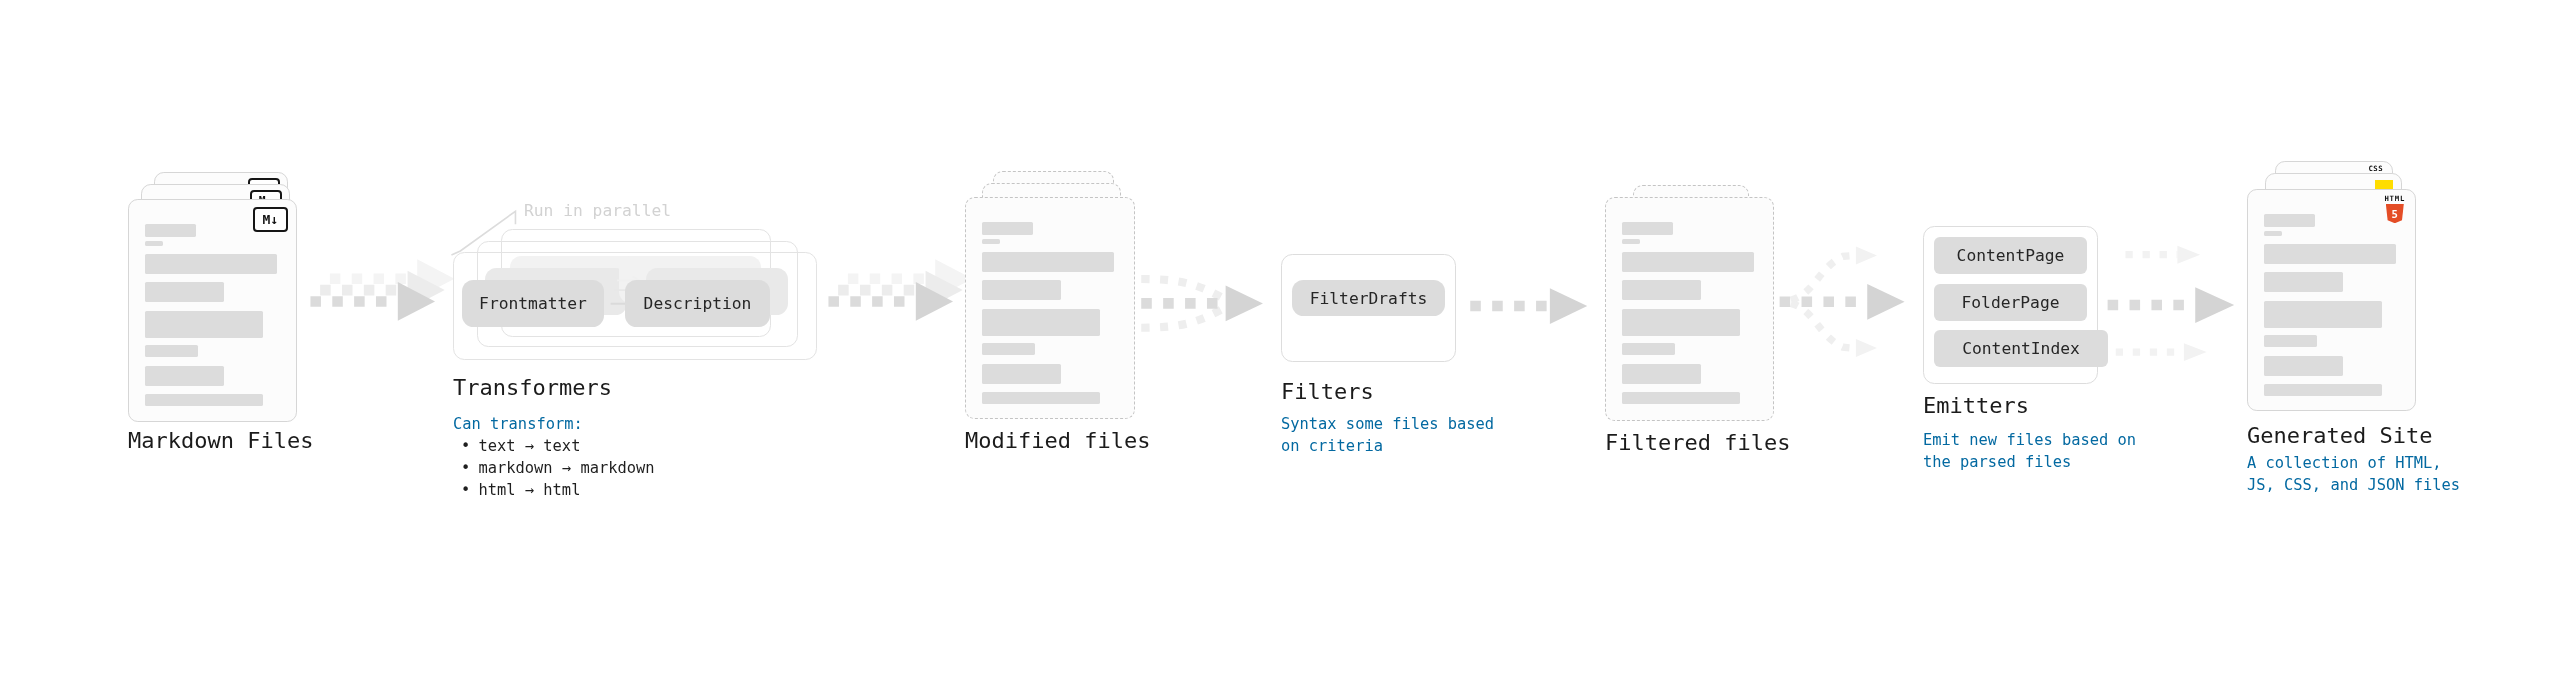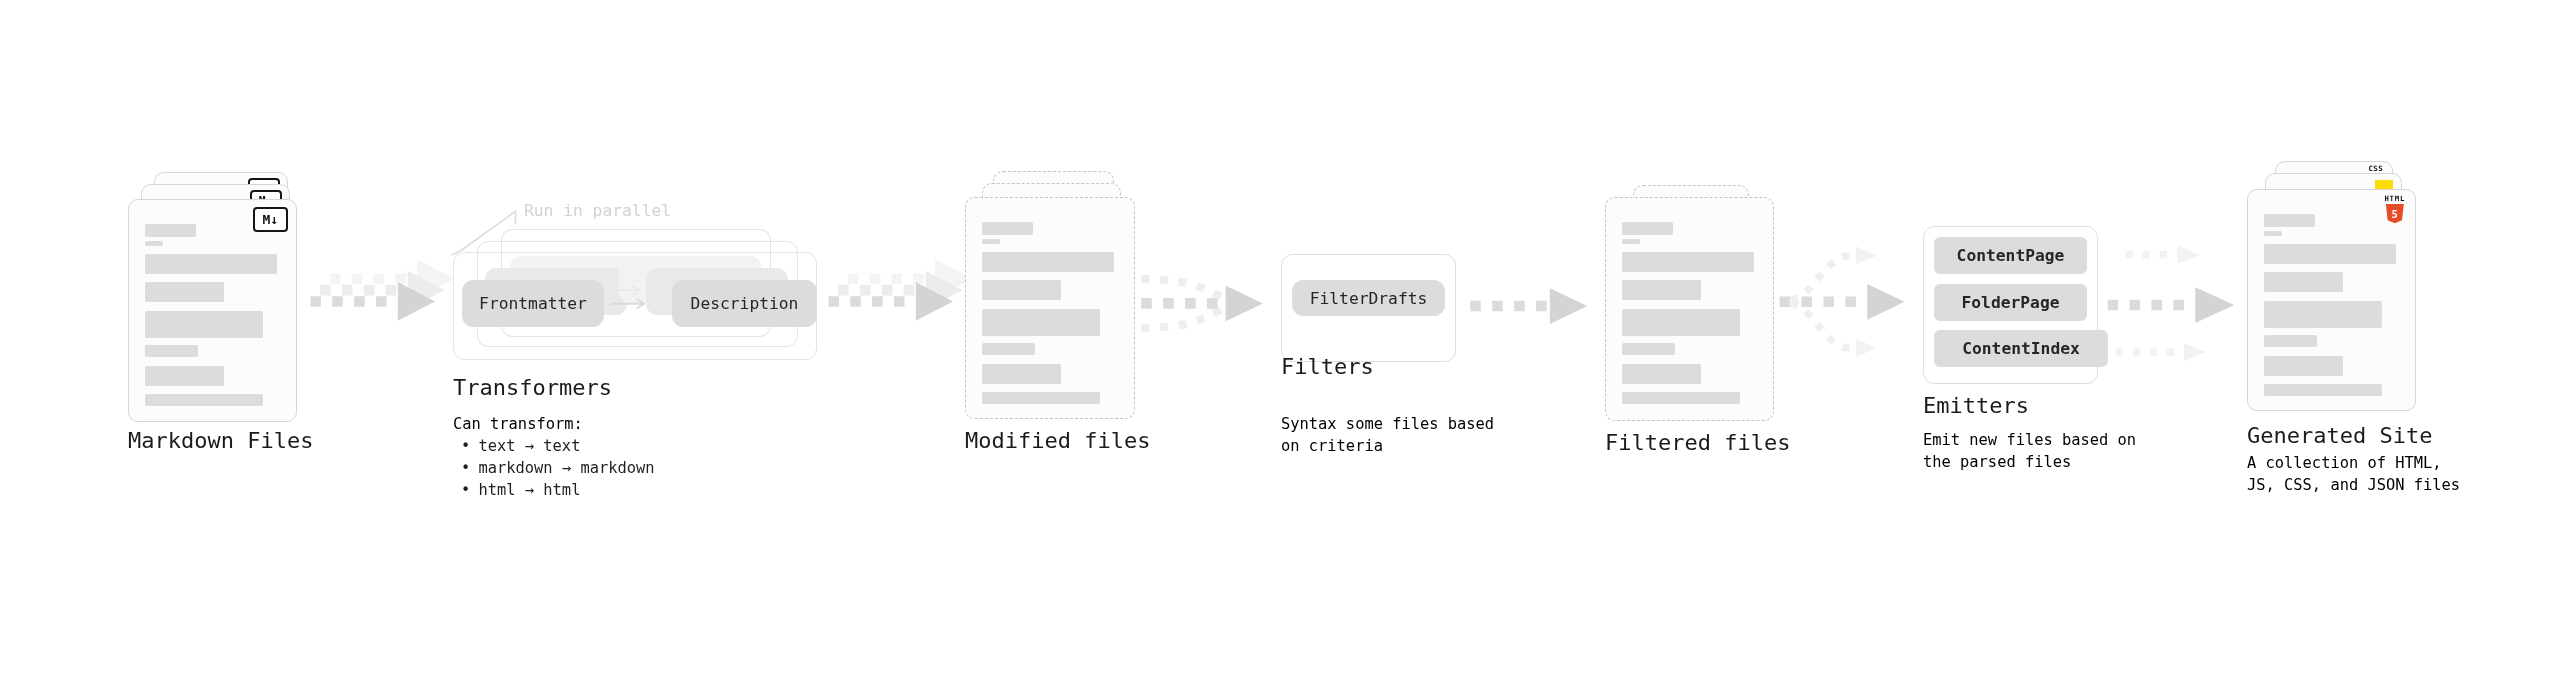--- a/index.html
+++ b/index.html
@@ -16,28 +16,28 @@
             border:2px solid #151515;border-radius:4.1px;color:#151515;font-weight:bold;
             font-size:13px;display:flex;align-items:center;justify-content:center;line-height:1;}
   .md-badge.small{width:28px;height:18.7px;font-size:11.4px;top:4.9px;right:7.3px;}
 
   
   .orect{position:absolute;border:1.2px solid #e3e3e3;border-radius:11.4px;background:transparent;}
   .node{position:absolute;background:#dcdcdc;border-radius:11.4px;color:#262626;font-size:16.3px;
         display:flex;align-items:center;justify-content:center;}
   .node.ghost1{background:#e9e9e9;}
   .node.ghost2{background:#f2f2f2;}
-  .node.chip{border-radius:6px;font-weight:bold;}
+  .node.chip{border-radius:6px;}
 
   
   .holder{position:absolute;border:1.2px solid #dddddd;border-radius:11.4px;background:#ffffff;}
 
   
   .title{position:absolute;font-size:22px;font-weight:500;color:#1b1b1b;white-space:nowrap;}
-  .desc{position:absolute;font-size:15.4px;line-height:22px;color:#000000;white-space:pre-line;}
+  .desc{position:absolute;font-size:15.4px;line-height:22px;color:#0369a1;white-space:pre-line;}
   .callout-text{position:absolute;font-size:16.3px;color:#d2d2d2;white-space:nowrap;}
   ul.bullets{position:absolute;list-style:none;margin:0;padding:0;font-size:15.4px;line-height:22px;color:#1f1f1f;}
   ul.bullets li::before{content:"•";margin:0 8.1px 0 8.1px;}
 
   svg{position:absolute;overflow:visible;}
 
   
   .css-badge{position:absolute;top:3.3px;right:8.1px;text-align:center;}
   .css-badge span{font-size:7.3px;font-weight:bold;color:#111;display:block;line-height:7.3px;letter-spacing:0.4px;}
   .css-bar{display:block;width:16.3px;height:3.3px;background:#2b6bf3;margin:0.8px auto 0;}
@@ -101,21 +101,21 @@
   <div class="node ghost2" style="left:619px;top:256px;width:142px;height:47px"></div>
   <div class="node ghost1" style="left:646px;top:268px;width:142px;height:47px"></div>
 
   <svg style="left:609px;top:273px" width="47" height="39" viewBox="0 0 58 48">
     <path d="M 10 9 H 36 M 29 4 L 37 9 L 29 14" stroke="#f0f0f0" stroke-width="2.2" fill="none"></path>
     <path d="M 6 21 H 36 M 29 16 L 37 21 L 29 26" stroke="#e8e8e8" stroke-width="2.2" fill="none"></path>
     <path d="M 2 38 H 42 M 34 32 L 43 38 L 34 44" stroke="#dadada" stroke-width="2.4" fill="none"></path>
   </svg>
 
   <div class="node" style="left:462px;top:280px;width:142px;height:47px">Frontmatter</div>
-  <div class="node" style="left:672px;top:280px;width:145px;height:47px">Description</div>
+  <div class="node" style="left:625px;top:280px;width:145px;height:47px">Description</div>
 
   <div class="title" style="left:453px;top:375px">Transformers</div>
   <div class="desc" style="left:453px;top:413px">Can transform:</div>
   <ul class="bullets" style="left:453px;top:435px">
     <li>text → text</li>
     <li>markdown → markdown</li>
     <li>html → html</li>
   </ul>
 
   <svg style="left:825px;top:244px" width="142" height="89" viewBox="0 0 175 110">
@@ -149,21 +149,21 @@
 
   <svg style="left:1138px;top:256px" width="142" height="98" viewBox="0 0 175 120">
     <path d="M 4 28 C 52 28 72 34 102 50" fill="none" stroke="#eeeeee" stroke-width="10" stroke-dasharray="10 13"></path>
     <path d="M 4 88 C 52 88 72 82 102 66" fill="none" stroke="#eeeeee" stroke-width="10" stroke-dasharray="10 13"></path>
     <line x1="4" y1="58" x2="108" y2="58" stroke="#dbdbdb" stroke-width="13" stroke-dasharray="13 14"></line>
     <polygon points="108,36 108,80 154,58" fill="#d4d4d4"></polygon>
   </svg>
 
   <div class="holder" style="left:1281px;top:254px;width:173px;height:106px"></div>
   <div class="node" style="left:1292px;top:280px;width:153px;height:36px">FilterDrafts</div>
-  <div class="title" style="left:1281px;top:354px">Filters</div>
+  <div class="title" style="left:1281px;top:379px">Filters</div>
   <div class="desc" style="left:1281px;top:413px">Syntax some files based
 on criteria</div>
 
   <svg style="left:1467px;top:283px" width="130" height="46" viewBox="0 0 160 56">
     <line x1="4" y1="28" x2="102" y2="28" stroke="#dbdbdb" stroke-width="13" stroke-dasharray="13 14"></line>
     <polygon points="102,6 102,50 148,28" fill="#d4d4d4"></polygon>
   </svg>
 
   <div class="card dashed" style="left:1633px;top:185px;width:114px;height:41px"></div>
   <div class="card dashed" style="left:1605px;top:197px;width:167px;height:222px">

